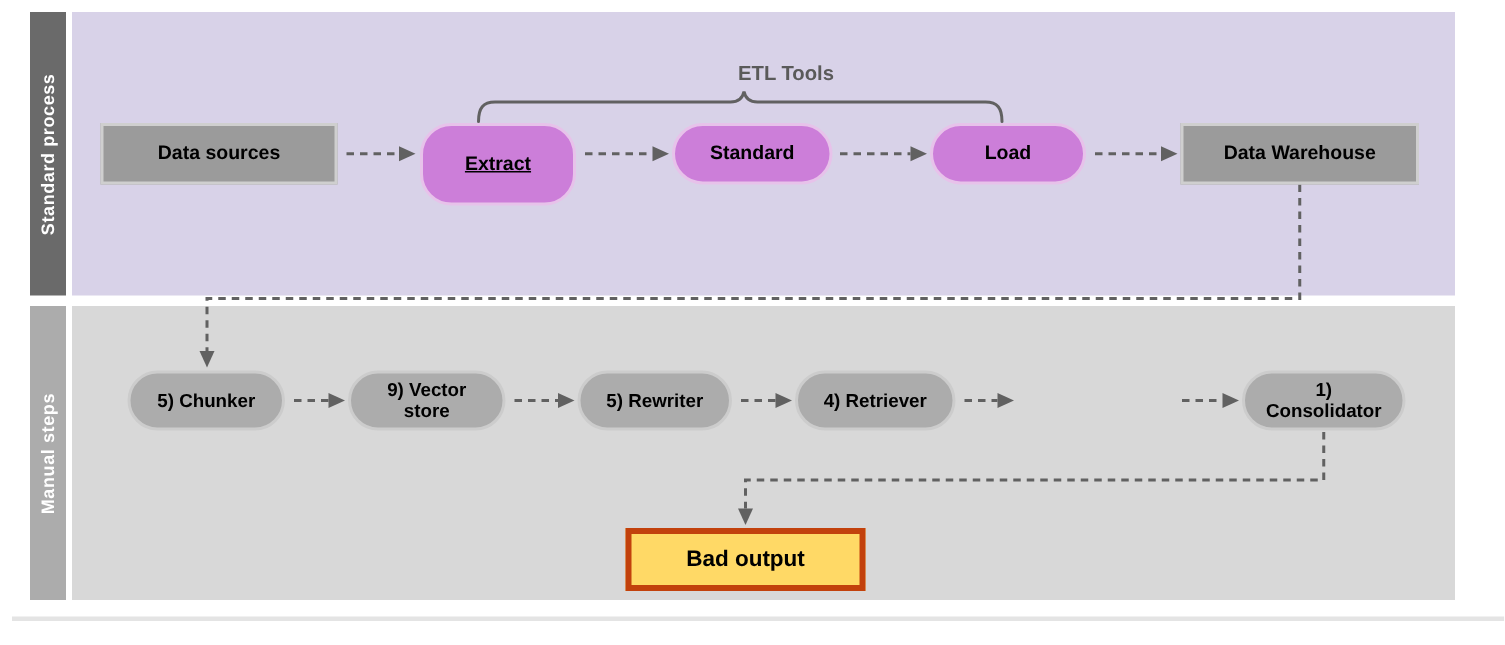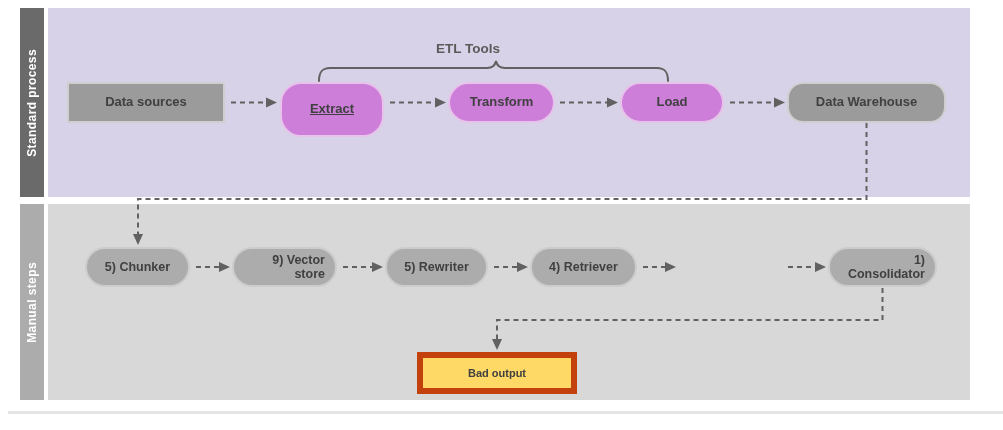--- a/index.html
+++ b/index.html
@@ -35,22 +35,22 @@
   #lane1-body { left: 48px; top: 8px;   width: 922px; height: 189px; background: var(--lane1-bg, #D8D2E8); position: absolute; }
   #lane2-bar  { left: 20px; top: 204px; width: 24px; height: 196px; background: var(--lane2-bar, #ACACAC); }
   #lane2-body { left: 48px; top: 204px; width: 922px; height: 196px; background: var(--lane2-bg, #D8D8D8); position: absolute; }
 
   
   .node {
     position: absolute;
     display: flex;
     align-items: center;
     justify-content: center;
-    text-align: right;
-    color: #404040;
+    text-align: center;
+    color: #000000;
     font-weight: bold;
     box-sizing: border-box;
     line-height: 1.15;
   }
   .rect-gray {
     background: var(--gray-node, #9B9B9B);
     border: 2px solid #cfcfcf;
     font-size: 13px;
   }
   .pill-pink {
@@ -61,45 +61,45 @@
   }
   .pill-gray {
     background: var(--gray-pill, #ACACAC);
     border: 2px solid #cccccc;
     border-radius: 20px;
     font-size: 12.5px;
     padding: 0 10px;
   }
   .rect-yellow {
     background: var(--yellow-node, #FFD966);
-    border: 6px solid #c2410c;
-    font-size: 11px;
+    border: 4px solid #c2410c;
+    font-size: 15px;
   }
 
   #node-data-sources   { left: 67px;  top: 82px;  width: 158px; height: 41px; }
   #node-extract        { left: 280px; top: 82px;  width: 104px; height: 55px; text-decoration: underline; }
   #node-transform      { left: 448px; top: 82px;  width: 107px; height: 41px; }
   #node-load           { left: 620px; top: 82px;  width: 104px; height: 41px; }
-  #node-data-warehouse { left: 787px; top: 82px;  width: 159px; height: 41px; border-radius: 16px; }
+  #node-data-warehouse { left: 787px; top: 82px;  width: 159px; height: 41px; }
 
   #node-chunker        { left: 85px;  top: 247px; width: 105px; height: 40px; }
   #node-vector-store   { left: 232px; top: 247px; width: 105px; height: 40px; }
   #node-rewriter       { left: 385px; top: 247px; width: 103px; height: 40px; }
   #node-retriever      { left: 530px; top: 247px; width: 107px; height: 40px; }
   #node-reranker       { left: 678px; top: 247px; width: 104px; height: 40px; }
   #node-consolidator   { left: 828px; top: 247px; width: 109px; height: 40px; }
   #node-bad-output     { left: 417px; top: 352px; width: 160px; height: 42px; }
 
   
   #etl-tools-label {
     position: absolute;
     left: 436px;
     top: 41px;
     width: 120px;
-    text-align: left;
+    text-align: right;
     font-weight: bold;
     font-size: 13.5px;
     color: var(--annotation-text, #5A5A5A);
   }
 
   
   #connector-layer {
     position: absolute;
     left: 0; top: 0;
     width: 1003px;
@@ -180,21 +180,21 @@
     <polygon class="arrowhead" points="815,262 826,267 815,272"></polygon>
 
     <path class="conn" d="M882.5 288 V320 H497 V339"></path>
     <polygon class="arrowhead" points="492,339 502,339 497,350"></polygon>
   </svg>
 
   <div id="etl-tools-label">ETL Tools</div>
 
   <div class="node rect-gray" id="node-data-sources">Data sources</div>
   <div class="node pill-pink" id="node-extract">Extract</div>
-  <div class="node pill-pink" id="node-transform">Transform</div>
+  <div class="node pill-pink" id="node-transform">Standard</div>
   <div class="node pill-pink" id="node-load">Load</div>
   <div class="node rect-gray" id="node-data-warehouse">Data Warehouse</div>
 
   <div class="node pill-gray" id="node-chunker">5) Chunker</div>
   <div class="node pill-gray" id="node-vector-store">9) Vector store</div>
   <div class="node pill-gray" id="node-rewriter">5) Rewriter</div>
   <div class="node pill-gray" id="node-retriever">4) Retriever</div>
   <div class="node pill-gray" id="node-consolidator">1) Consolidator</div>
   <div class="node rect-yellow" id="node-bad-output">Bad output</div>
 

